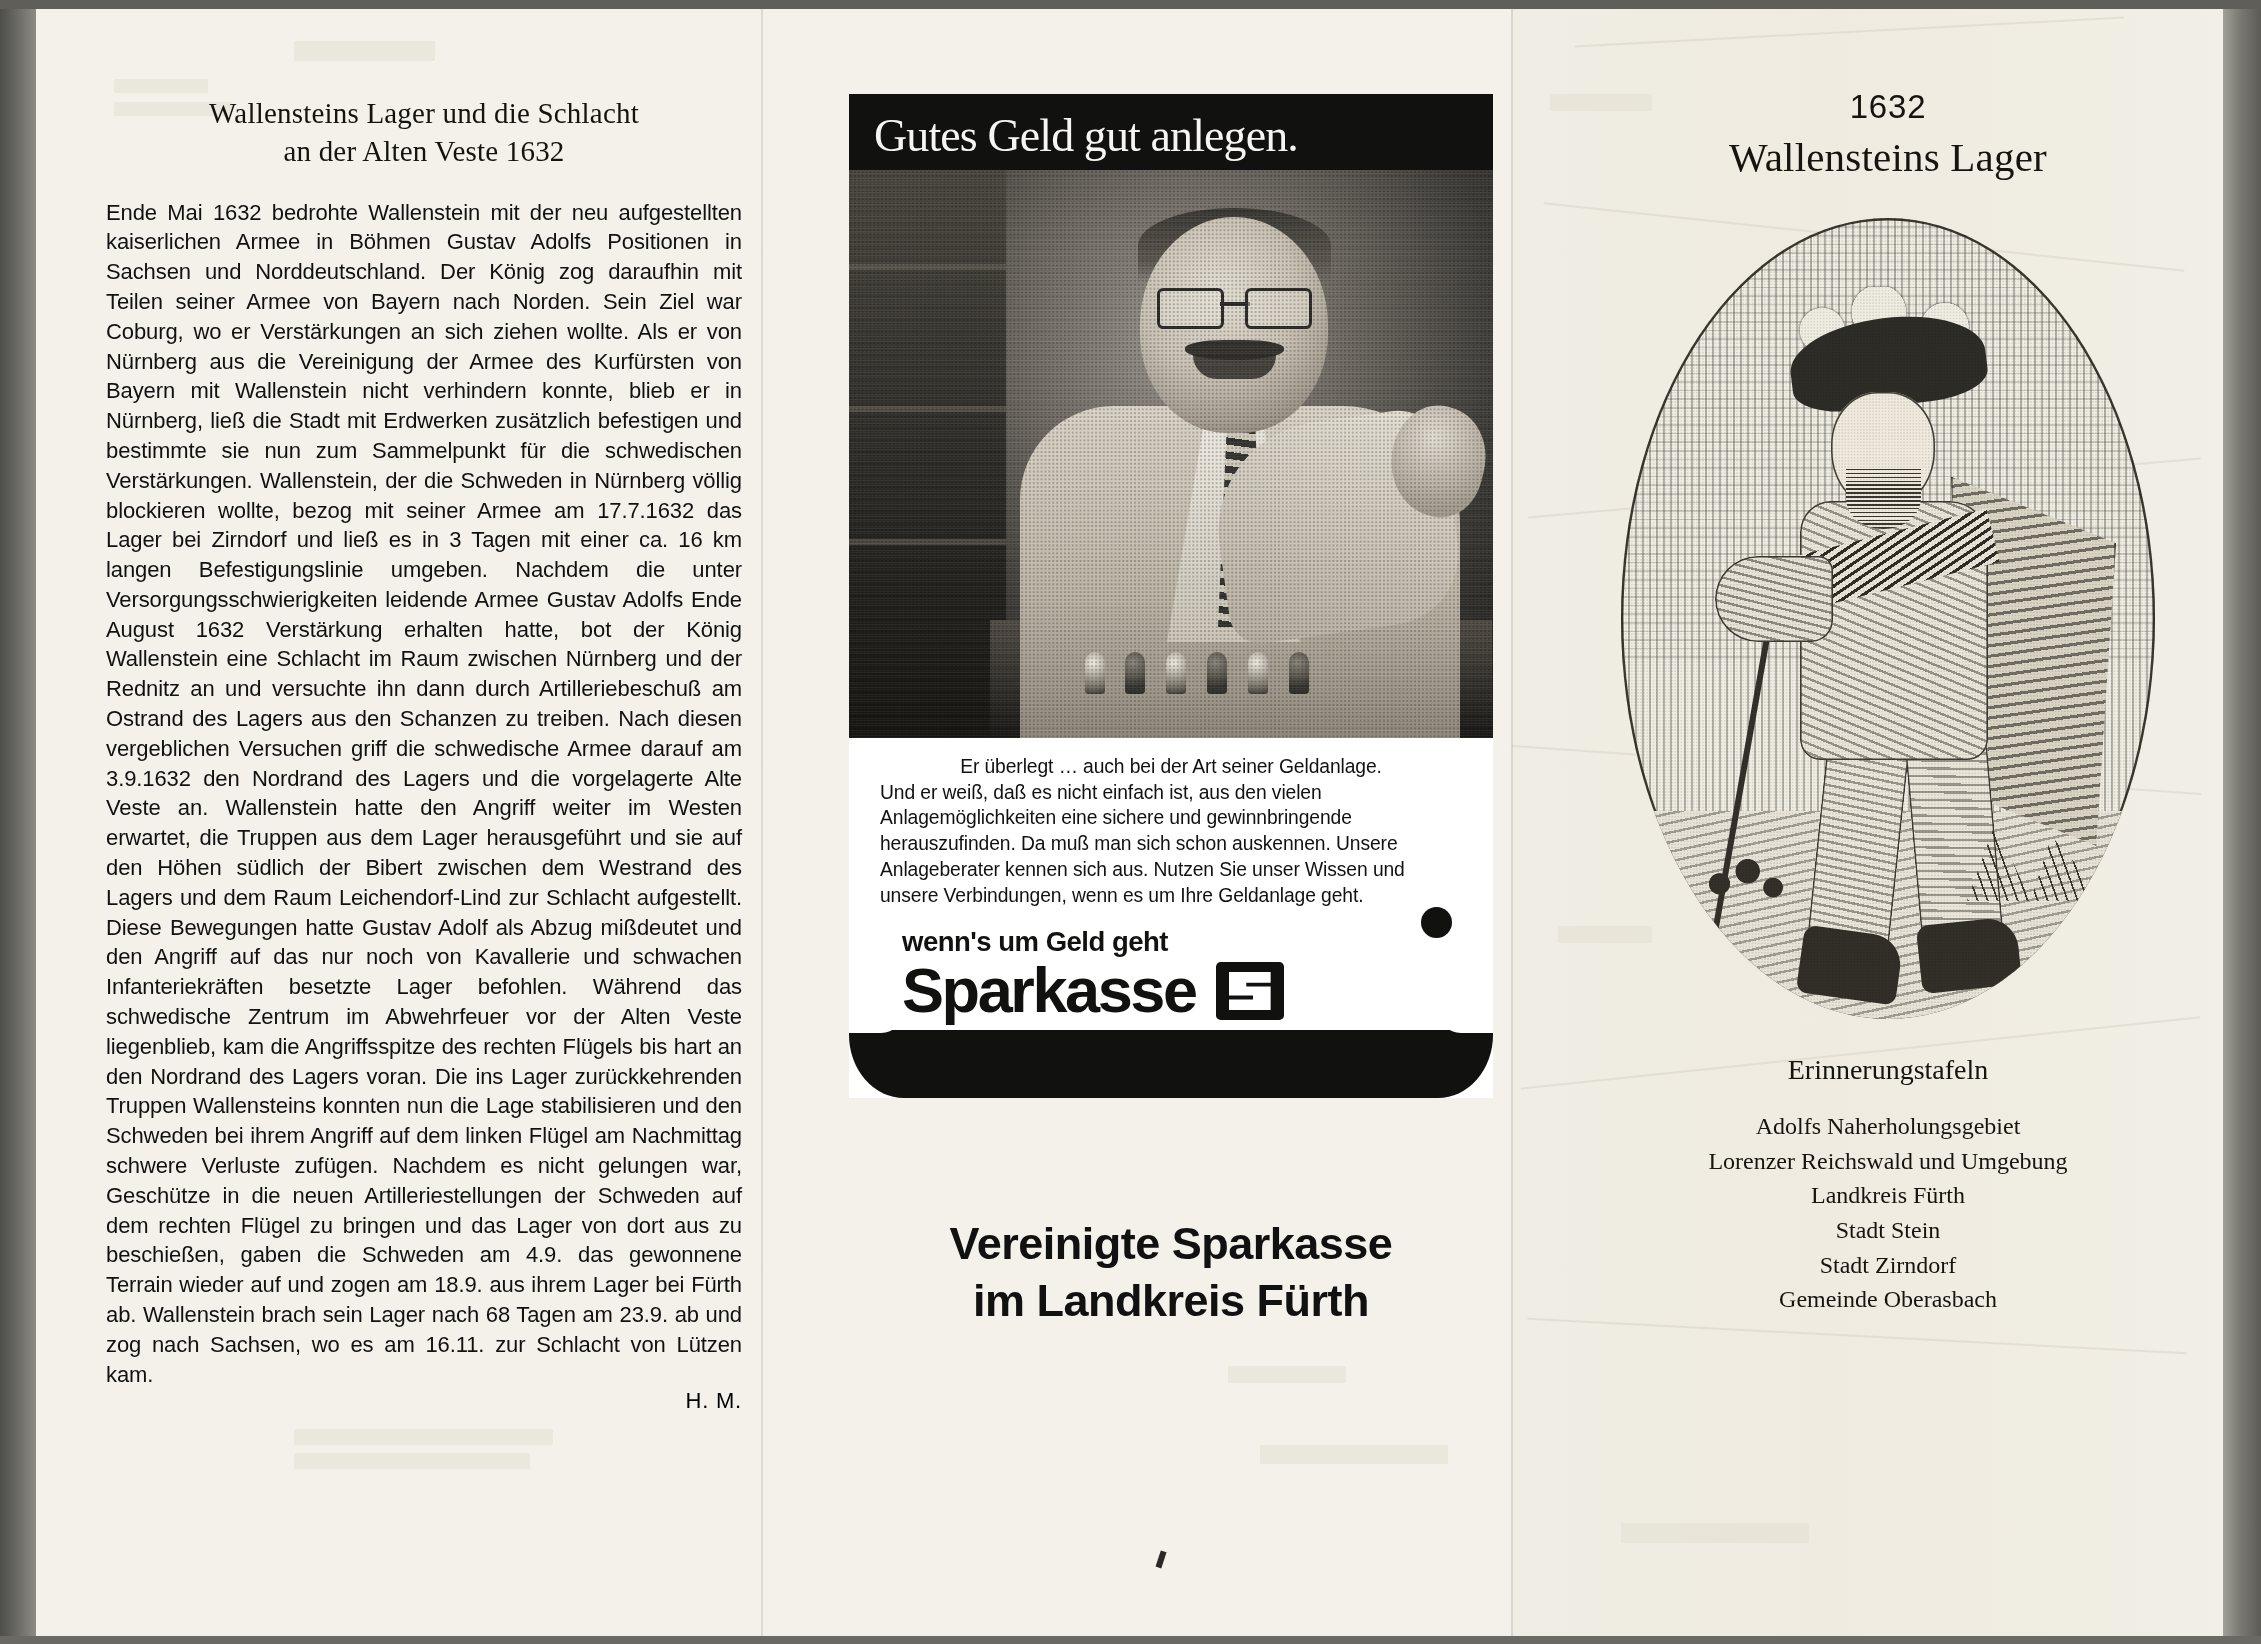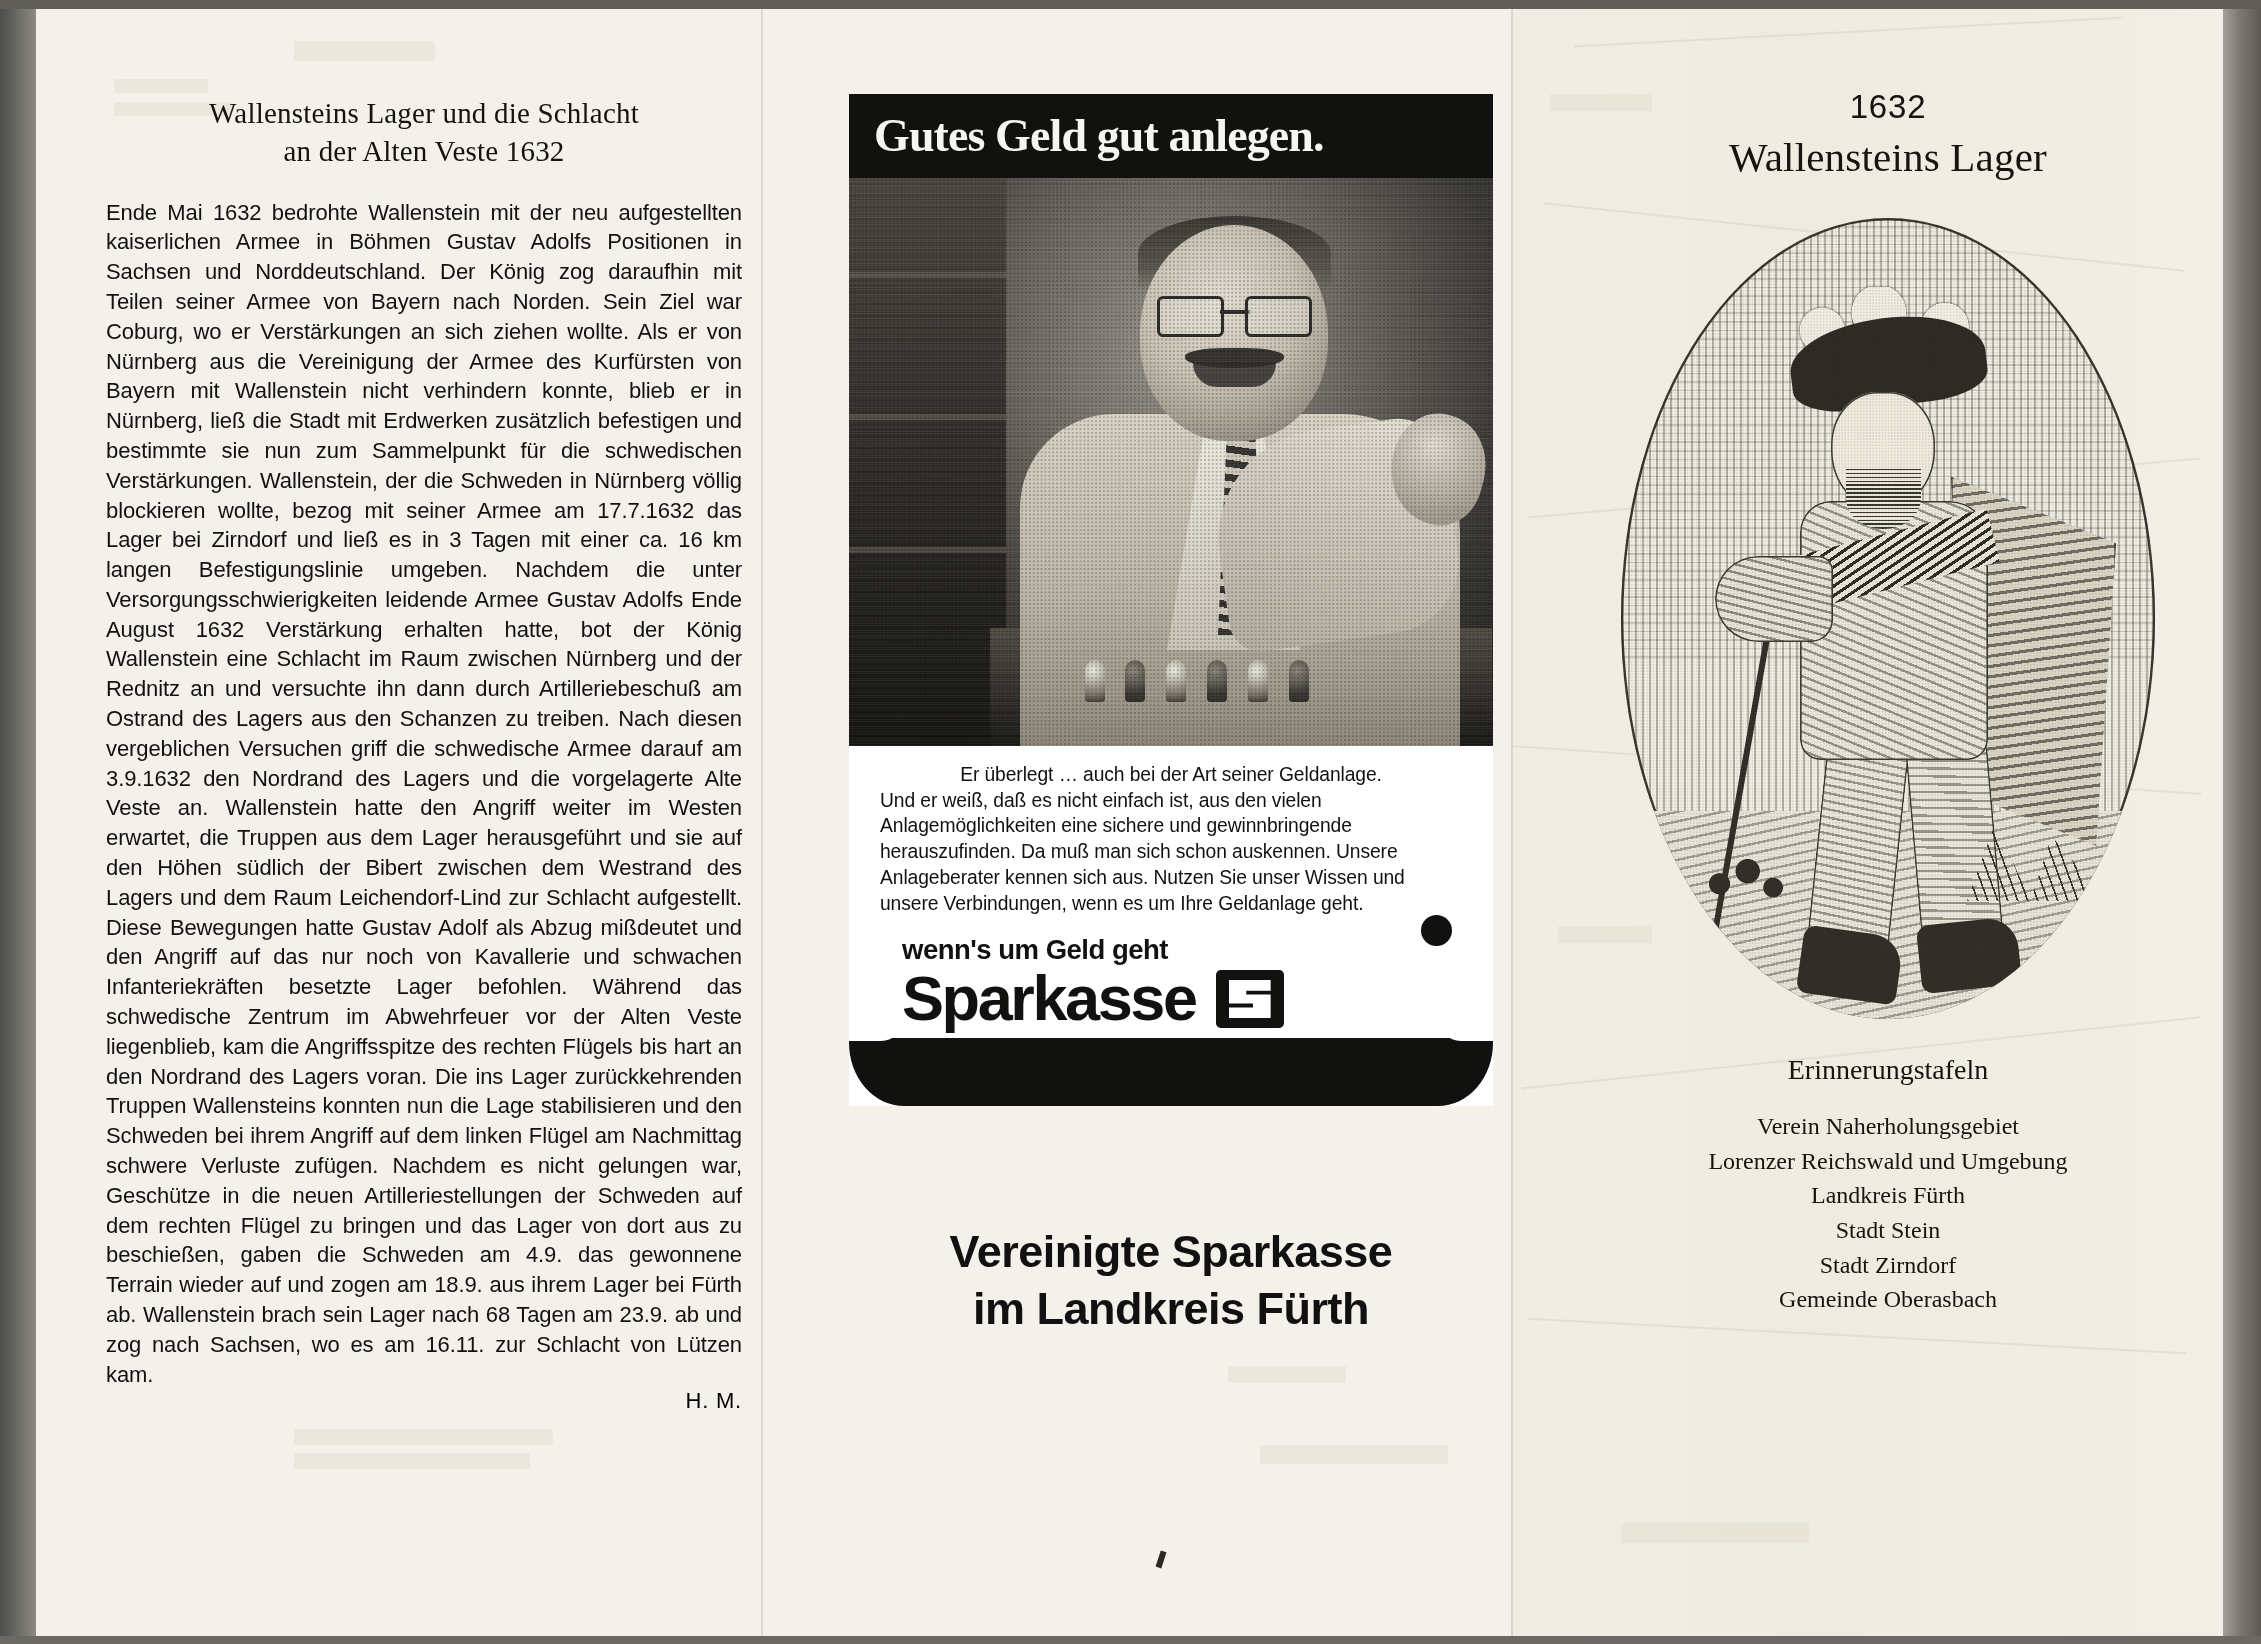--- a/index.html
+++ b/index.html
@@ -130,25 +130,25 @@
   }
   #ad-box {
     position: relative;
     width: 644px;
     background: #ffffff;
   }
   #ad-headline {
     background: #111110;
     color: #f6f5f1;
     font-family: "Liberation Serif", serif;
-    font-weight: 700;
+    font-weight: 400;
     font-size: 46px;
     letter-spacing: -0.9px;
     line-height: 1;
-    padding: 19px 22px 19px 25px;
+    padding: 19px 22px 11px 25px;
     white-space: nowrap;
   }
   #ad-photo {
     position: relative;
     width: 644px;
     height: 568px;
     background: #1d1d1b;
     overflow: hidden;
   }
   
@@ -627,21 +627,21 @@
           <div class="beard"></div>
           <div class="shrub"></div>
           <div class="grass"></div>
         </div>
         <div class="halftone"></div>
       </div>
 
       <div id="plaques-title">Erinnerungstafeln</div>
 
       <div id="plaques-list">
-        <div>Verein Naherholungsgebiet</div>
+        <div>Adolfs Naherholungsgebiet</div>
         <div>Lorenzer Reichswald und Umgebung</div>
         <div>Landkreis Fürth</div>
         <div>Stadt Stein</div>
         <div>Stadt Zirndorf</div>
         <div>Gemeinde Oberasbach</div>
       </div>
     </section>
 
     <div style="position:absolute; left:1123px; top:1551px; width:6.3px; height:17.3px; background:#2a2925; transform:rotate(18deg);"></div>
 

